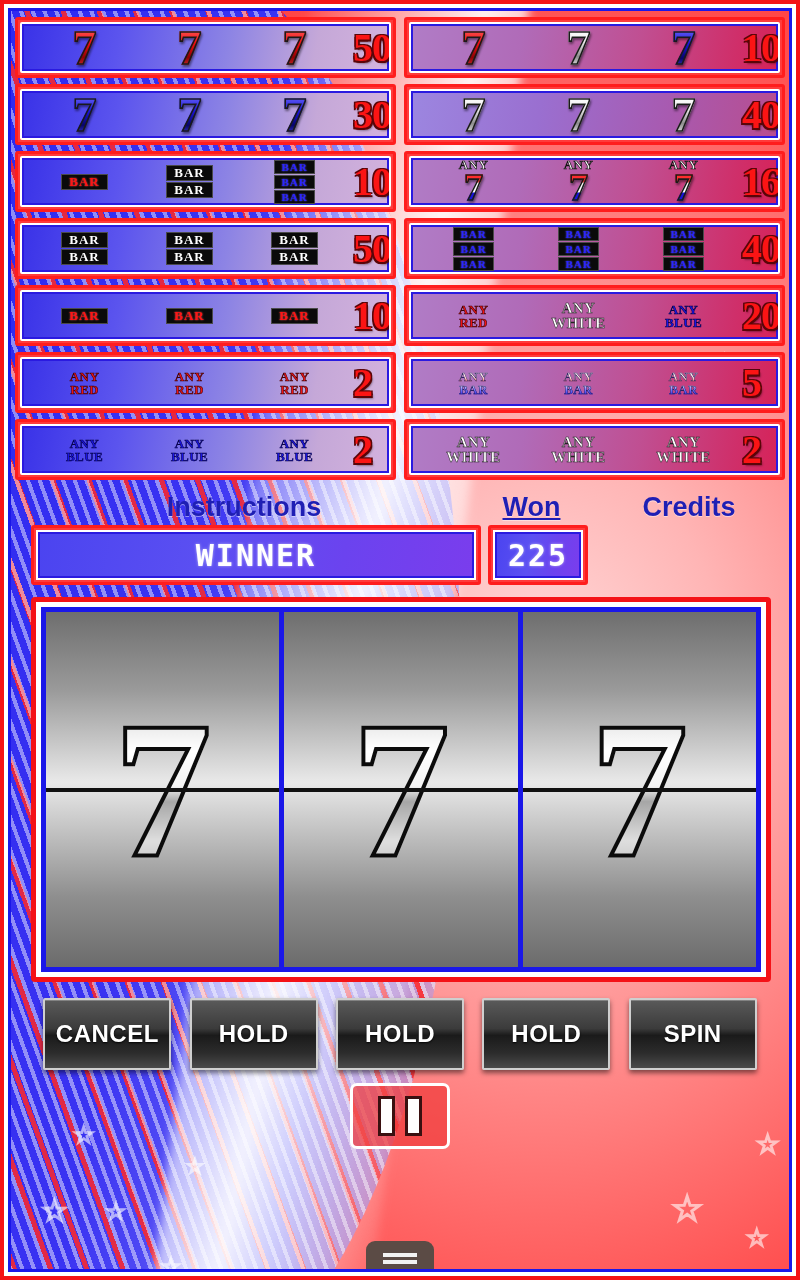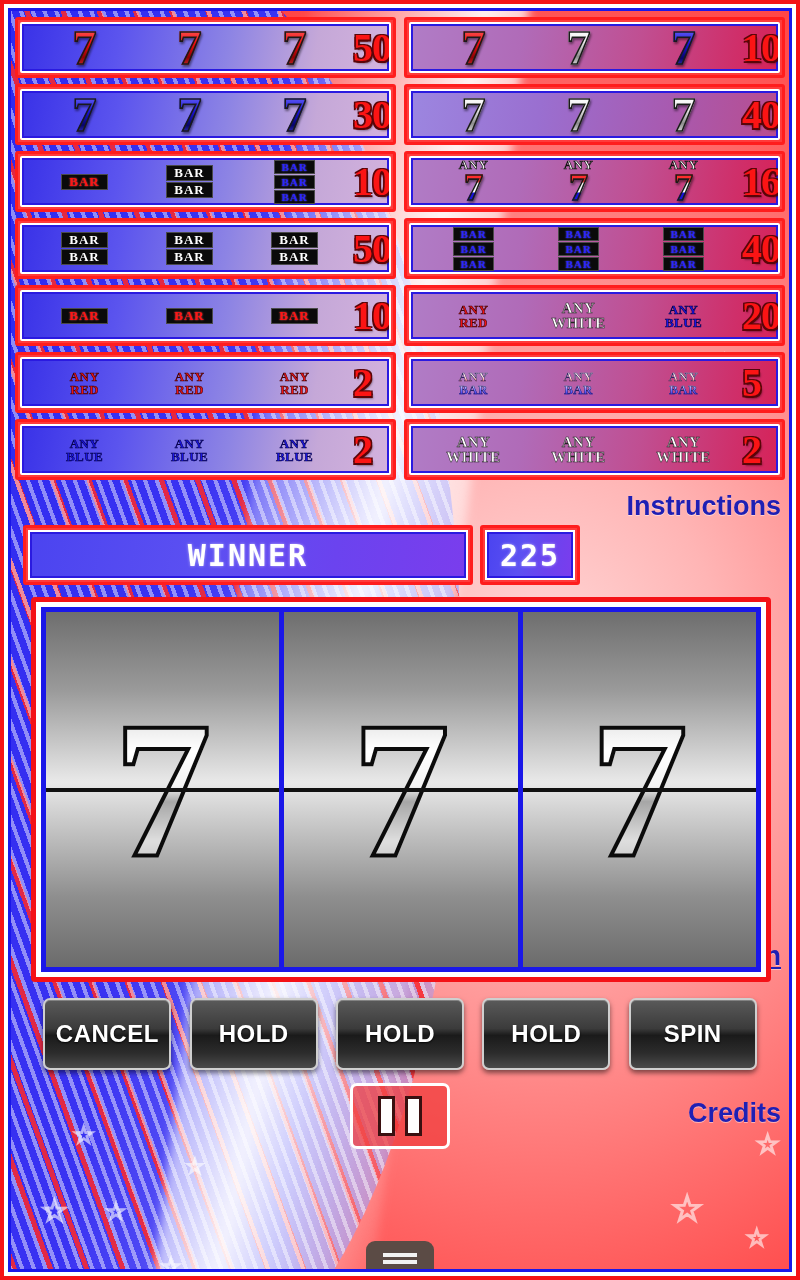--- a/index.html
+++ b/index.html
@@ -192,37 +192,37 @@
     background-clip:text; -webkit-background-clip:text; color:transparent;
     -webkit-text-stroke:.5px #2a2060;
   }
 
   
   #statusbar{
     position:absolute; left:0; top:480px; width:778px; height:100px;
   }
   .status-labels{
     display:flex; align-items:flex-end;
-    height:32px; padding:0 8px;flex-direction:column;
+    height:32px; padding:0 8px;
   }
   .slab{
     font-family:"Liberation Sans", sans-serif;
     font-weight:bold;
     font-size:27px;
     color:#1f1fb4;
     text-shadow:0 1px 0 rgba(255,255,255,.45);
     text-align:center;
   }
   .slab.instr{ flex:0 0 450px; }
   .slab.won{ flex:0 0 125px;text-decoration:underline; }
   .slab.cred{ flex:0 0 190px;margin-top:32px; }
 
   .status-fields{
     display:flex; gap:7px;
-    padding:2px 8px 0 12px;
+    padding:2px 8px 0 20px;
     height:62px;
   }
   .field{
     border:3px solid #ff1d1d;
     border-radius:3px;
     padding:2px;
     background:#ff3b3b;
   }
   .field .fin{
     height:100%;
@@ -290,21 +290,21 @@
   }
 
   
   #buttons{
     position:absolute; left:0; top:978px; width:778px; height:90px;
     display:flex; align-items:center; justify-content:space-evenly;
     padding:0 14px;
   }
   .gbtn{
     width:128px; height:72px;
-    border-radius:7px;
+    border-radius:2px;
     border:2px solid #cfcfcf;
     background:linear-gradient(180deg,#5a5a5a 0%,#3b3b3b 42%,#1a1a1a 52%,#2c2c2c 78%,#4a4a4a 100%);
     box-shadow:0 3px 5px rgba(0,0,0,.5), inset 0 1px 0 rgba(255,255,255,.25);
     color:#ffffff;
     font-family:"Liberation Sans", sans-serif;
     font-weight:bold;
     font-size:24px;
     letter-spacing:.5px;
     display:flex; align-items:center; justify-content:center;
     text-shadow:0 1px 2px rgba(0,0,0,.9);

